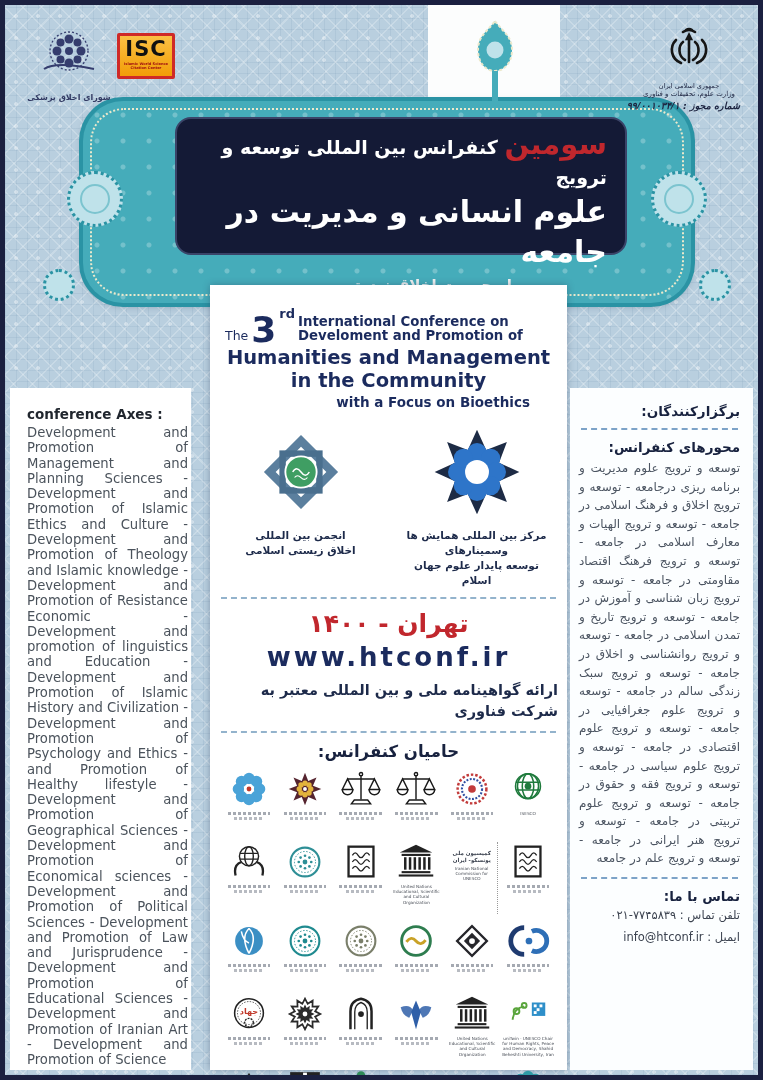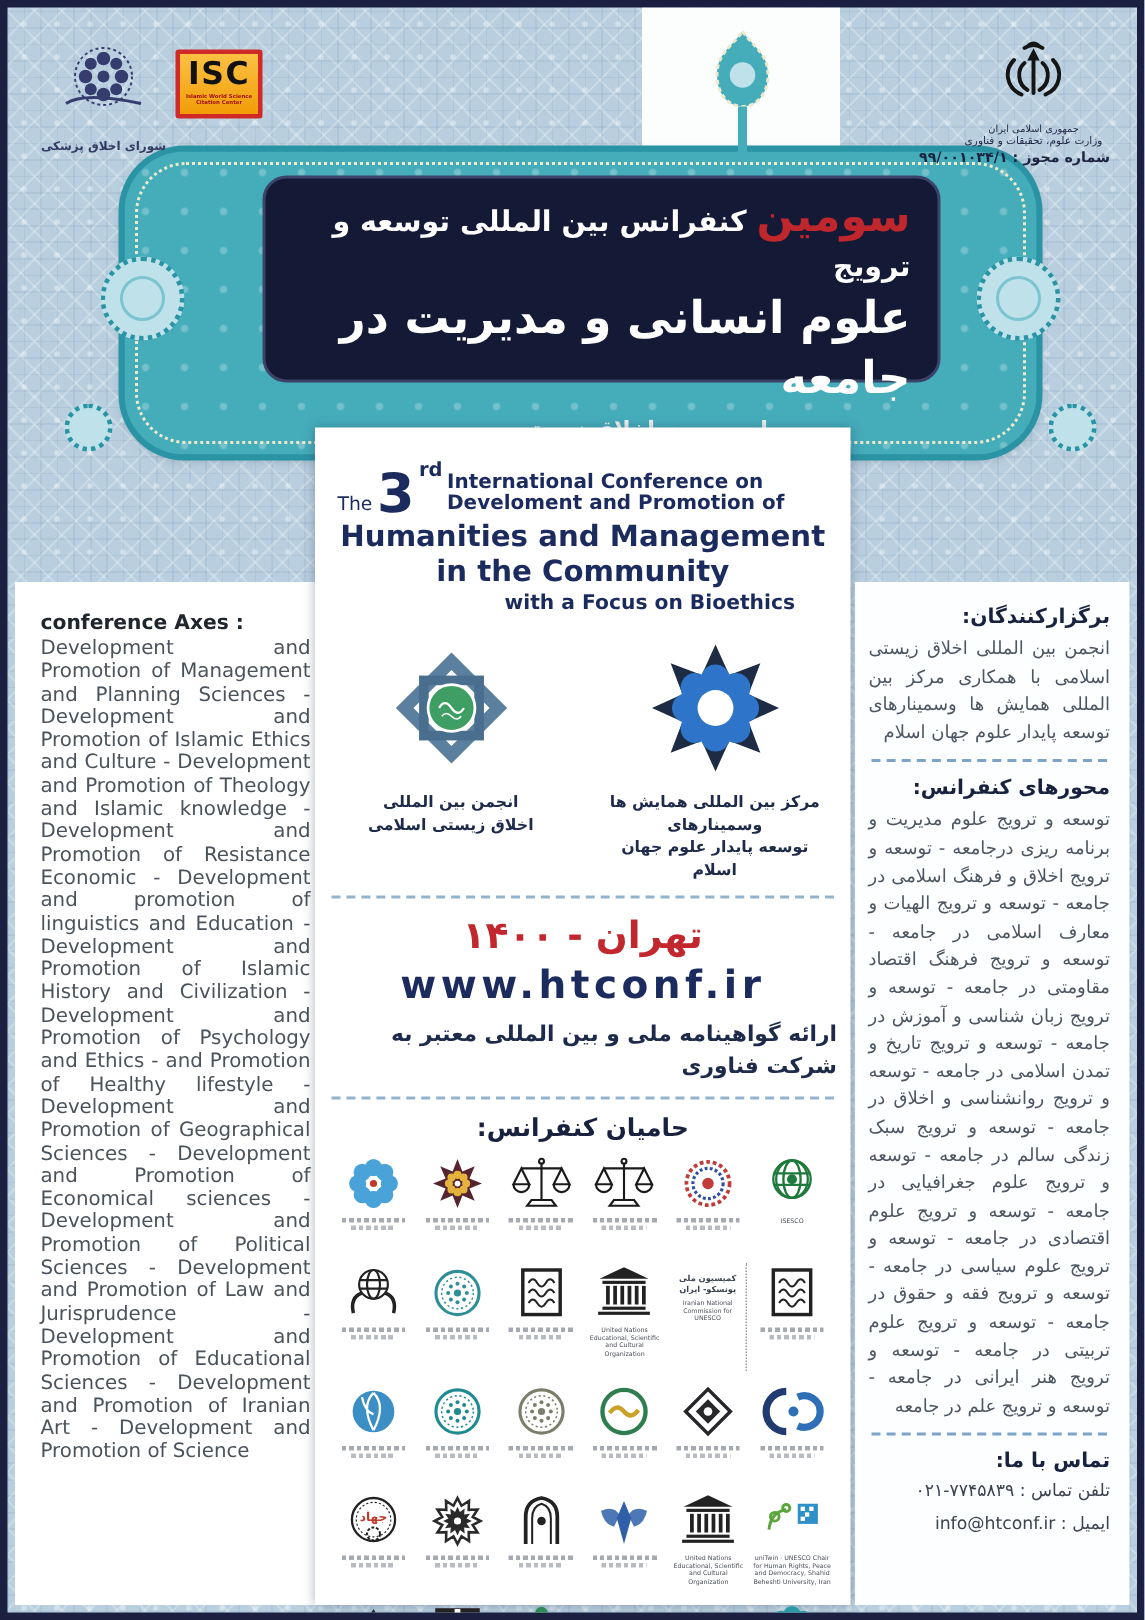--- a/index.html
+++ b/index.html
@@ -17,41 +17,41 @@
   
   .univ{position:absolute;left:16px;top:20px;width:96px;text-align:center;}
   .univ .cap{font-size:8px;font-weight:bold;color:#323a63;margin-top:2px;}
   .isc{position:absolute;left:112px;top:28px;width:58px;height:46px;background:linear-gradient(#fbc144,#f29d07);
     border:3px solid #cf2a27;box-sizing:border-box;text-align:center;border-radius:2px;}
   .isc .big{display:block;font-size:21px;font-weight:bold;color:#111;line-height:26px;letter-spacing:1px;}
   .isc .sub{display:block;font-size:3.6px;color:#a01010;font-weight:bold;}
   .gov{position:absolute;right:18px;top:22px;width:102px;text-align:center;color:#1d2440;}
   .gov .g1{font-size:6.5px;margin-top:1px;}
   .gov .g2{font-size:7px;}
-  .gov .g3{font-size:9.5px;font-weight:bold;margin-top:2px;white-space:nowrap;}
+  .gov .g3{font-size:9.5px;font-weight:bold;margin-top:2px;white-space:nowrap;font-style:italic;}
   
   .orn-frame{position:absolute;left:78px;top:96px;width:608px;height:202px;background:#45acba;border-radius:40px;
     box-shadow:0 0 0 4px #2a93a4, 0 2px 8px rgba(20,40,60,.35);
     background-image:radial-gradient(circle at 14px 14px, rgba(255,255,255,.25) 2px, transparent 3px);background-size:26px 26px;}
   .orn-inner{position:absolute;inset:7px;border:2px dotted #ece9cc;border-radius:34px;}
   .rosette{position:absolute;width:56px;height:56px;border-radius:50%;background:#bfe2ea;border:3px dotted #2a93a4;box-sizing:border-box;top:70px;}
   .rosette.l{left:-16px;} .rosette.r{right:-16px;}
   .rosette::after{content:"";position:absolute;inset:10px;border-radius:50%;border:2px solid #7cc4cf;}
   .curl{position:absolute;width:26px;height:26px;border-radius:50%;border:3px dotted #2a93a4;background:#bfe2ea;top:168px;}
   .curl.l{left:-40px;} .curl.r{right:-40px;}
   .navy-box{position:absolute;left:92px;top:16px;width:452px;height:138px;background:#141a36;border-radius:16px;
     border:2px solid #3a4468;box-sizing:border-box;direction:rtl;text-align:right;padding:10px 18px 16px 14px;}
   .navy-box .t1{color:#fff;font-size:19px;font-weight:bold;line-height:30px;}
   .navy-box .t1 .red{color:#c0272d;font-size:29px;}
   .navy-box .t2{color:#fff;font-size:30px;font-weight:bold;line-height:40px;}
   .navy-box .t3{color:#f2f2f2;font-size:15px;font-weight:bold;line-height:26px;padding-left:60px;text-align:center;}
   .finial{position:absolute;left:462px;top:14px;width:56px;height:84px;}
   
   .panel{position:absolute;background:#fff;box-sizing:border-box;}
-  .panel-left{left:5px;width:200px;top:383px;bottom:5px;padding:16px 3px 0 17px;}
+  .panel-left{left:5px;width:181px;top:383px;bottom:5px;padding:16px 3px 0 17px;}
   .panel-center{left:205px;width:357px;top:280px;bottom:5px;box-shadow:0 0 7px rgba(40,60,90,.4);padding:30px 9px 0;}
   .panel-right{left:565px;right:5px;top:383px;bottom:5px;background:#fcfeff;padding:15px 13px 0 9px;direction:rtl;}
   .en-head{font-size:13.5px;font-weight:bold;color:#20262e;}
   .en-body{font-size:13.2px;color:#4a525b;line-height:15.3px;text-align:justify;margin-top:2px;}
   .fa-head{font-size:13.5px;font-weight:bold;color:#18223f;margin-bottom:4px;}
   .fa-body{font-size:12px;color:#4c5562;line-height:18.6px;text-align:justify;}
   .fa-line{font-size:11.5px;color:#3c4350;line-height:22px;}
   .dash{border:0;border-top:2px dashed #93b3cc;margin:9px 2px;}
   .dash.blue{border-top-color:#7da3c8;}
   
@@ -566,21 +566,20 @@
             <circle cx="16.2" cy="12.2" r="6" fill="#2e9aa6"></circle>
             <circle cx="24" cy="20" r="5" fill="#fff"></circle>
             <circle cx="24" cy="20" r="2.5" fill="#1f7f8c"></circle>
           </svg>
         </div>
       </div>
   </div>
 
   <div class="panel panel-right">
     <div class="fa-head">برگزارکنندگان:</div>
-    <div class="fa-body">انجمن بین المللی اخلاق زیستی اسلامی با همکاری مرکز بین المللی همایش ها وسمینارهای توسعه پایدار علوم جهان اسلام</div>
     <hr class="dash blue">
     <div class="fa-head">محورهای کنفرانس:</div>
     <div class="fa-body">توسعه و ترویج علوم مدیریت و برنامه ریزی درجامعه - توسعه و ترویج اخلاق و فرهنگ اسلامی در جامعه - توسعه و ترویج الهیات و معارف اسلامی در جامعه - توسعه و ترویج فرهنگ اقتصاد مقاومتی در جامعه - توسعه و ترویج زبان شناسی و آموزش در جامعه - توسعه و ترویج تاریخ و تمدن اسلامی در جامعه - توسعه و ترویج روانشناسی و اخلاق در جامعه - توسعه و ترویج سبک زندگی سالم در جامعه - توسعه و ترویج علوم جغرافیایی در جامعه - توسعه و ترویج علوم اقتصادی در جامعه - توسعه و ترویج علوم سیاسی در جامعه - توسعه و ترویج فقه و حقوق در جامعه - توسعه و ترویج علوم تربیتی در جامعه - توسعه و ترویج هنر ایرانی در جامعه - توسعه و ترویج علم در جامعه</div>
     <hr class="dash blue">
     <div class="fa-head" style="margin-bottom:0;">تماس با ما:</div>
     <div class="fa-line">
       <span>تلفن تماس :</span>
       <span dir="ltr">۰۲۱-۷۷۴۵۸۳۹</span>
     </div>
     <div class="fa-line">

